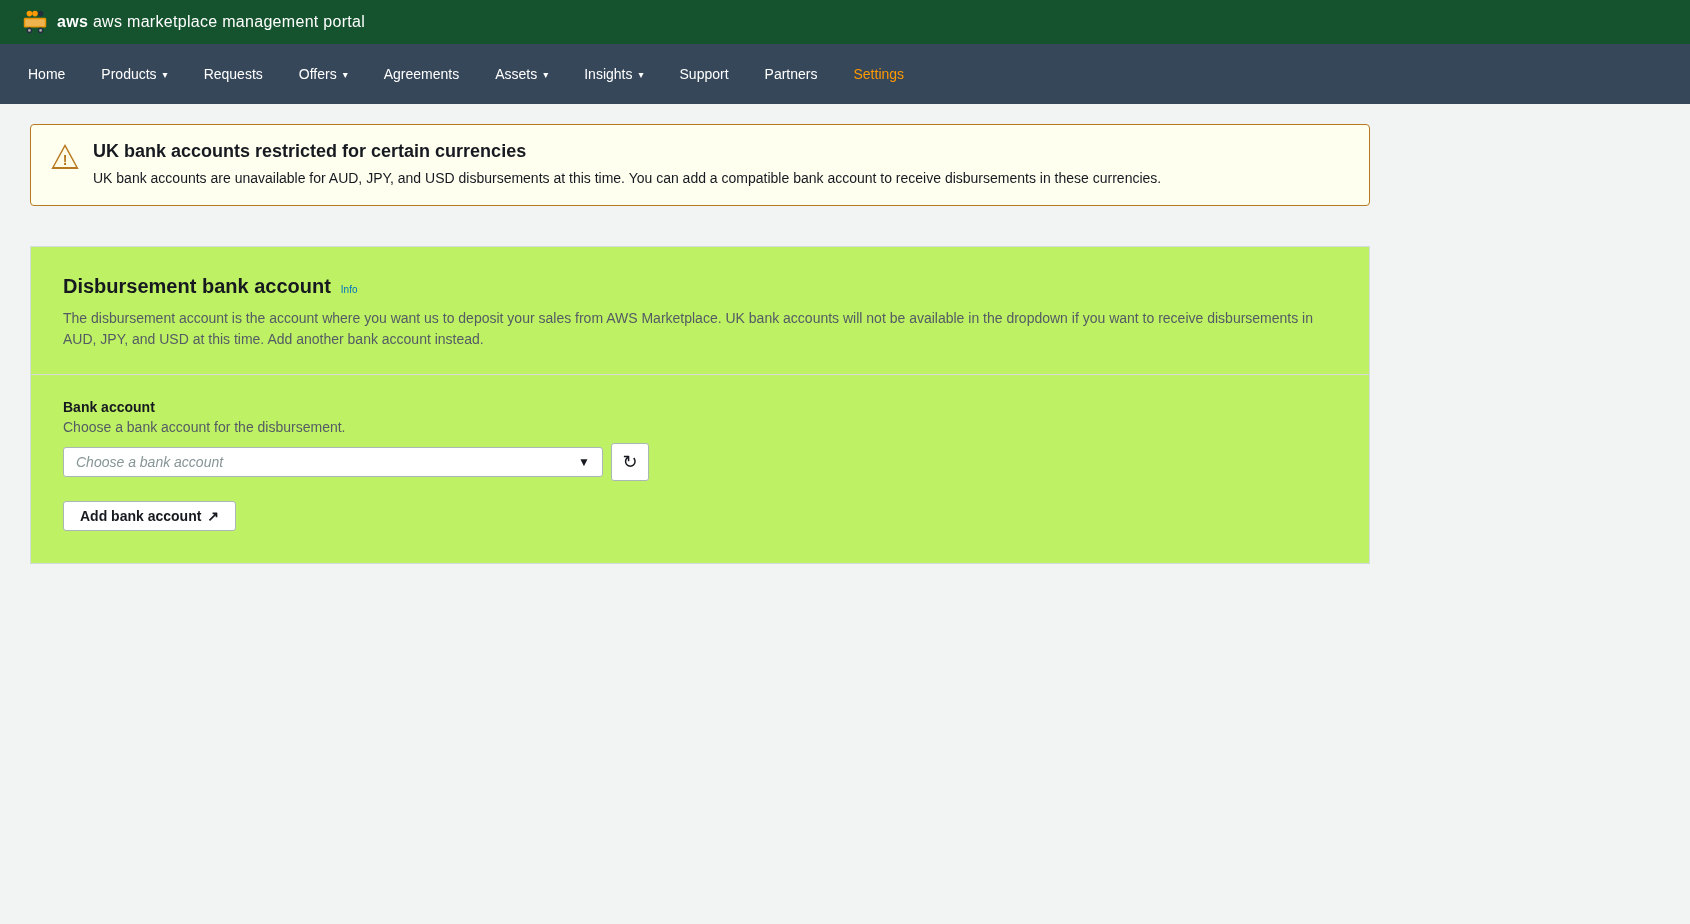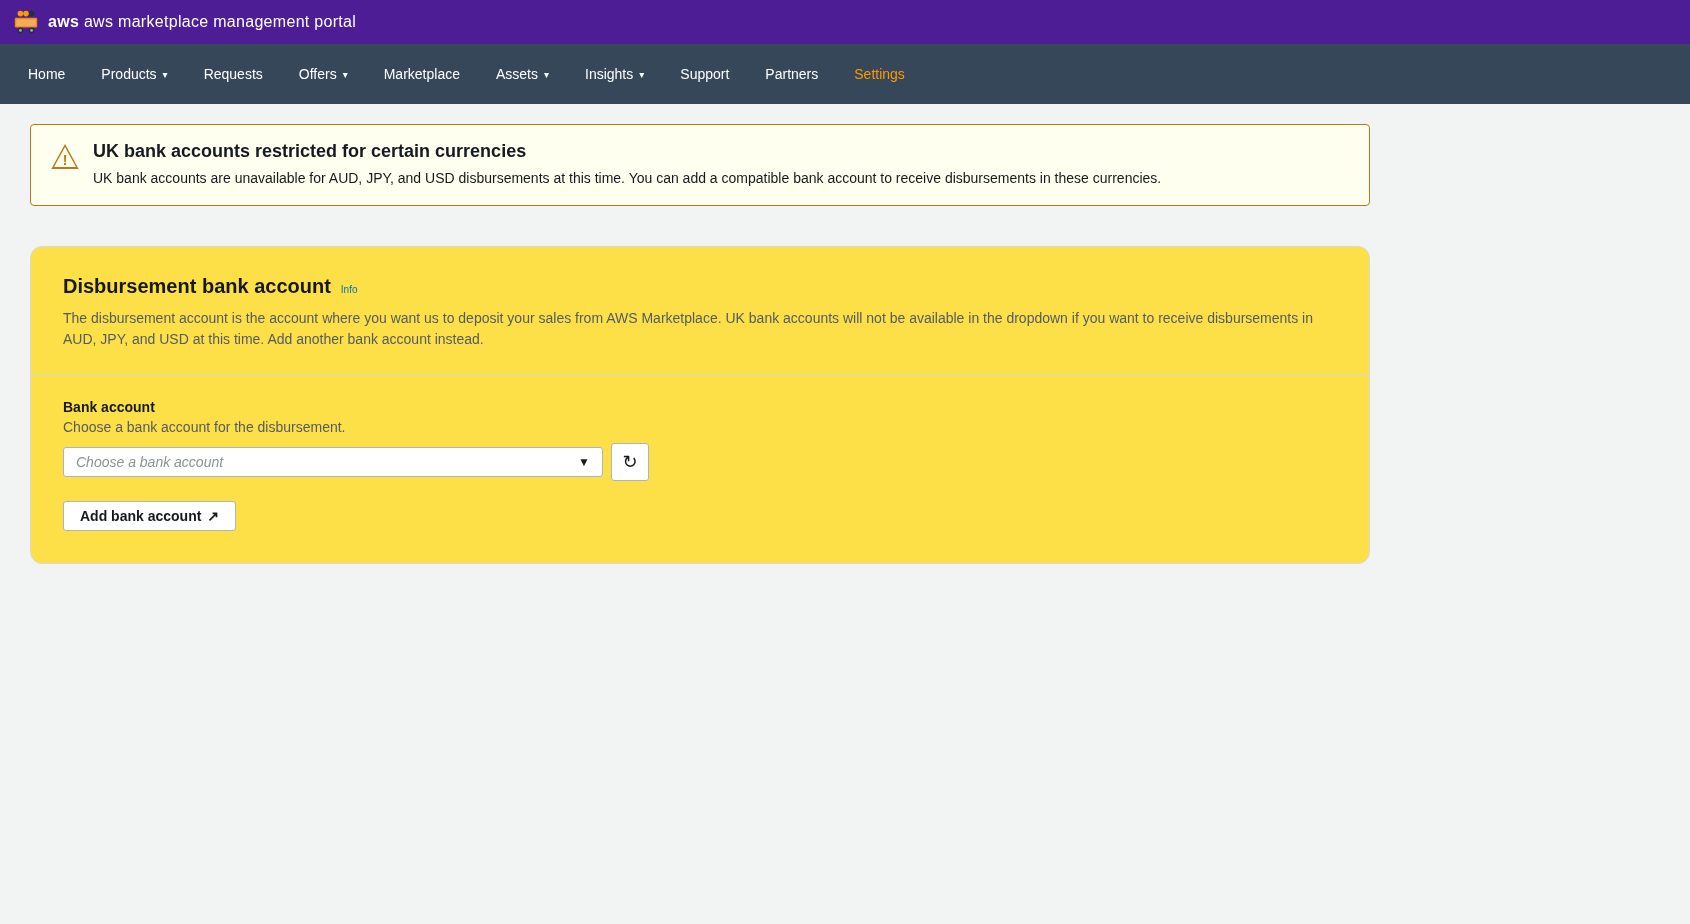--- a/index.html
+++ b/index.html
@@ -5,22 +5,22 @@
     * { box-sizing: border-box; margin: 0; padding: 0; }
     body {
       font-family: "Amazon Ember", "Helvetica Neue", Arial, sans-serif;
       font-size: 14px;
       background: #f2f3f3;
       color: #16191f;
     }
 
     
     .top-bar {
-      background: #4c1d95;
-      padding: 8px 12px;
+      background: #14532d;
+      padding: 8px 21px;
       display: flex;
       align-items: center;
       gap: 8px;
     }
     .top-bar .logo-icon {
       width: 28px;
       height: 28px;
     }
     .top-bar .brand-text {
       color: #fff;
@@ -91,23 +91,23 @@
       color: #16191f;
     }
     .warning-content .warning-text {
       font-size: 14px;
       color: #16191f;
       line-height: 1.5;
     }
 
     
     .section-card {
-      background: #fde047;
+      background: #bef264;
       border: 1px solid #d5dbdb;
-      border-radius: 12px;
+      border-radius: 0;
       padding: 28px 32px 32px 32px;
       margin-bottom: 24px;
       margin-top: 40px;
     }
     .section-header {
       display: flex;
       align-items: baseline;
       gap: 10px;
       margin-bottom: 10px;
     }
@@ -237,21 +237,21 @@
     <span class="chevron">▾</span>
   </a>
   <a class="nav-item">
     <span>Requests</span>
   </a>
   <a class="nav-item">
     <span>Offers</span>
     <span class="chevron">▾</span>
   </a>
   <a class="nav-item">
-    <span>Marketplace</span>
+    <span>Agreements</span>
   </a>
   <a class="nav-item">
     <span>Assets</span>
     <span class="chevron">▾</span>
   </a>
   <a class="nav-item">
     <span>Insights</span>
     <span class="chevron">▾</span>
   </a>
   <a class="nav-item">

